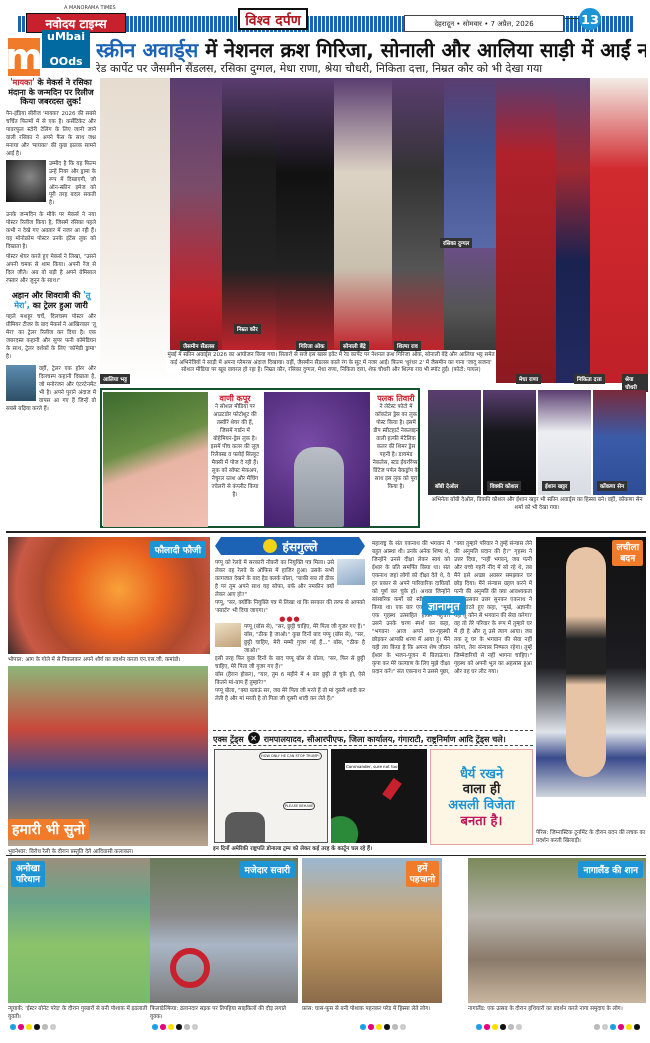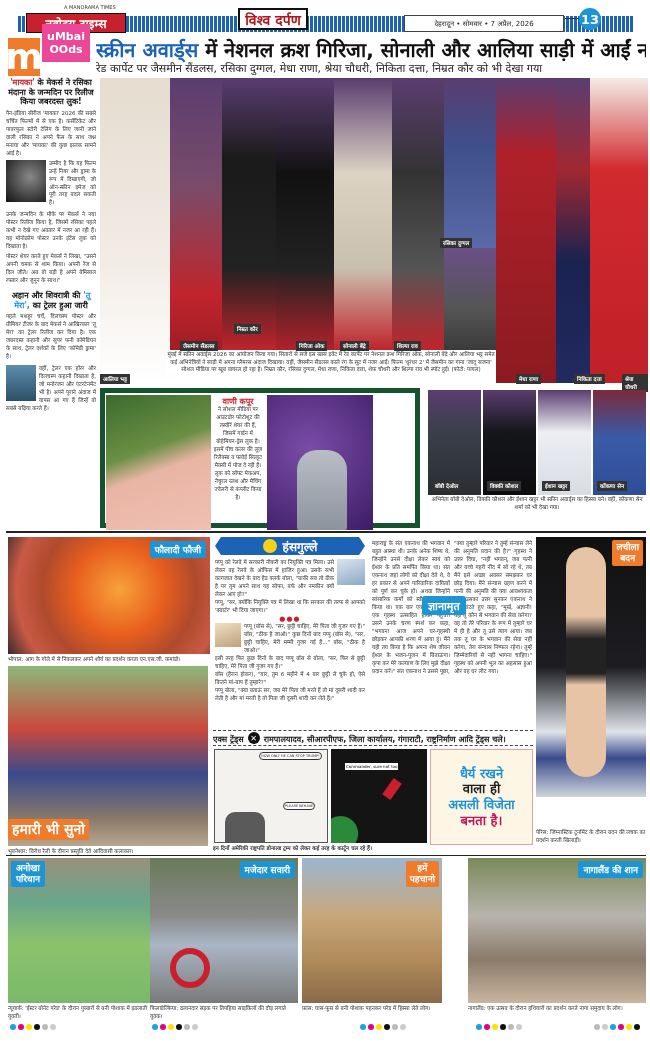--- a/index.html
+++ b/index.html
@@ -5,21 +5,21 @@
 *{box-sizing:border-box;margin:0;padding:0}
 body{width:650px;height:1043px;background:#fff;font-family:"DejaVu Sans",sans-serif;position:relative;overflow:hidden;color:#222}
 .abs{position:absolute}
 .masthead-bar{left:18px;top:16px;width:615px;height:16px;background:repeating-linear-gradient(90deg,#1d63b5 0 3px,#fff 3px 4px)}
 .brand{left:26px;top:13px;width:100px;height:20px;background:#c8202d;color:#fff;font-weight:bold;font-size:12px;display:flex;align-items:center;justify-content:center;border:1px solid #111}
 .brand-small{left:64px;top:4px;font-size:5px;color:#333}
 .section{left:238px;top:8px;width:70px;height:22px;background:#fff;border:2px solid #111;font-weight:bold;font-size:14px;color:#b0171f;display:flex;align-items:center;justify-content:center}
 .dateline{left:404px;top:15px;width:160px;height:17px;background:#fff;border:1px solid #444;font-size:7px;display:flex;align-items:center;justify-content:center}
 .pagenum{left:579px;top:8px;width:22px;height:22px;border-radius:50%;background:#1d94d3;color:#fff;font-weight:bold;font-size:13px;display:flex;align-items:center;justify-content:center}
 .mlogo{left:8px;top:38px;width:32px;height:38px;background:#f07b2a;color:#fff;font-weight:bold;font-size:36px;display:flex;align-items:center;justify-content:center;line-height:1}
-.mlogo2{left:42px;top:24px;width:48px;height:38px;background:#ec4899;color:#fff;font-weight:bold;font-size:11px;display:flex;flex-direction:column;align-items:center;justify-content:center;line-height:1.2}
+.mlogo2{left:42px;top:30px;width:48px;height:38px;background:#0369a1;color:#fff;font-weight:bold;font-size:11px;display:flex;flex-direction:column;align-items:center;justify-content:space-between;line-height:1.2}
 .headline{left:96px;top:36px;width:550px;font-weight:bold;font-size:20px;color:#111;white-space:nowrap;overflow:hidden}
 .headline .hl-blue{color:#1d63b5}
 .subhead{left:96px;top:60px;width:550px;font-size:11px;color:#222;white-space:nowrap;overflow:hidden}
 .leftcol{left:6px;top:78px;width:90px;font-size:5.5px;line-height:1.45;color:#333;text-align:justify}
 .leftcol h3{font-size:8px;line-height:1.2;color:#111;margin-bottom:3px;font-weight:bold;text-align:center}
 .leftcol h3 .red{color:#c8202d}
 .leftcol h3 .blue{color:#1d94d3}
 .leftcol p{margin-bottom:2px}
 .hdr2{background:#1d63b5;color:#fff;font-weight:bold;font-size:11px;display:flex;align-items:center;justify-content:center}
 .redcarpet{background:linear-gradient(180deg,#5a3d70 0%,#7a4c6a 40%,#c0242c 80%,#a01d24 100%)}
@@ -93,28 +93,32 @@
   <div class="abs tag" style="left:294px;top:263px">शिल्पा राव</div>
   <div class="abs tag" style="left:416px;top:296px">मेधा राणा</div>
   <div class="abs tag" style="left:474px;top:296px">निकिता दत्ता</div>
   <div class="abs tag" style="left:522px;top:296px">श्रेया चौधरी</div>
 
   <div class="abs cap" style="left:66px;top:273px;width:330px;text-align:center;background:#fff">
     <span>मुंबई में स्क्रीन अवार्ड्स 2026 का आयोजन किया गया। सितारों से सजे इस खास इवेंट में रेड कार्पेट पर नेशनल क्रश गिरिजा ओक, सोनाली बेंद्रे और आलिया भट्ट समेत कई अभिनेत्रियों ने साड़ी में अपना ग्लैमरस अंदाज दिखाया। वहीं, जैसमीन सैंडलस काले रंग के सूट में नजर आईं। फिल्म 'धुरंधर 2' में जैसमीन का गाना 'जादू सजना' सोशल मीडिया पर खूब वायरल हो रहा है। निम्रत कौर, रसिका दुग्गल, मेधा राणा, निकिता दत्ता, शेफ़ चौधरी और शिल्पा राव भी स्पॉट हुईं।</span> <span>(फोटो: पायल)</span>
   </div>
 </div>
 
-<div class="abs" style="left:100px;top:388px;width:320px;height:140px;border:5px solid #14532d">
+<div class="abs" style="left:100px;top:388px;width:320px;height:140px;border:2px solid #14532d">
   <div class="abs" style="left:1px;top:2px;width:105px;height:135px;background:linear-gradient(160deg,#3c6b2e,#6b8f45 40%,#e8b4a4 55%,#f1c0b3)"></div>
   <div class="abs" style="left:108px;top:2px;width:50px;height:135px">
     <div style="font-weight:bold;font-size:8px;color:#c8202d;text-align:center">वाणी कपूर</div>
     <div class="small-text" style="text-align:center">ने सोशल मीडिया पर आउटडोर फोटोशूट की तस्वीरें शेयर की हैं, जिसमें गार्डन में बोहेमियन-ड्रेस लुक है। इसमें पीच कलर की लूज़ रिलैक्स्ड व फ्लोई सिल्हूट मैक्सी में पोज दे रही हैं। लुक को सॉफ्ट मेकअप, नैचुरल ब्लश और मैचिंग ज्वेलरी से कंप्लीट किया है।</div>
   </div>
   <div class="abs" style="left:162px;top:2px;width:106px;height:135px;background:radial-gradient(circle at 40% 40%,#7a4da8,#3d1c66)">
     <div class="abs" style="left:30px;top:55px;width:50px;height:80px;background:linear-gradient(180deg,#b9bec6,#8c939c);border-radius:20px 20px 2px 2px"></div>
+  </div>
+  <div class="abs" style="left:270px;top:2px;width:48px;height:135px">
+    <div style="font-weight:bold;font-size:8px;color:#c8202d;text-align:center">पलक तिवारी</div>
+    <div class="small-text" style="text-align:center">ने लेटेस्ट फोटो में कॉकटेल ड्रेस का लुक पोस्ट किया है। इसमें डीप स्वीटहार्ट नेकलाइन वाली हल्की मेटैलिक कलर की शिमर ड्रेस पहनी है। डायमंड नेकलेस, स्टड ईयररिंग्स, विंटेज पर्पल बैकड्रॉप के साथ इस लुक को पूरा किया है।</div>
   </div>
 </div>
 
 <div class="abs" style="left:428px;top:388px;width:218px;height:140px">
   <div style="display:flex;gap:2px;margin-top:2px">
     <div style="width:53px;height:105px;background:linear-gradient(180deg,#5a3d70,#3a3f4a 40%,#2a2d33);position:relative">
         <div class="tag abs" style="left:4px;bottom:4px">बॉबी देओल</div>
       </div>
     <div style="width:53px;height:105px;background:linear-gradient(180deg,#5a3d70,#15161a 40%,#0d0d10);position:relative">
         <div class="tag abs" style="left:4px;bottom:4px">विक्की कौशल</div>

